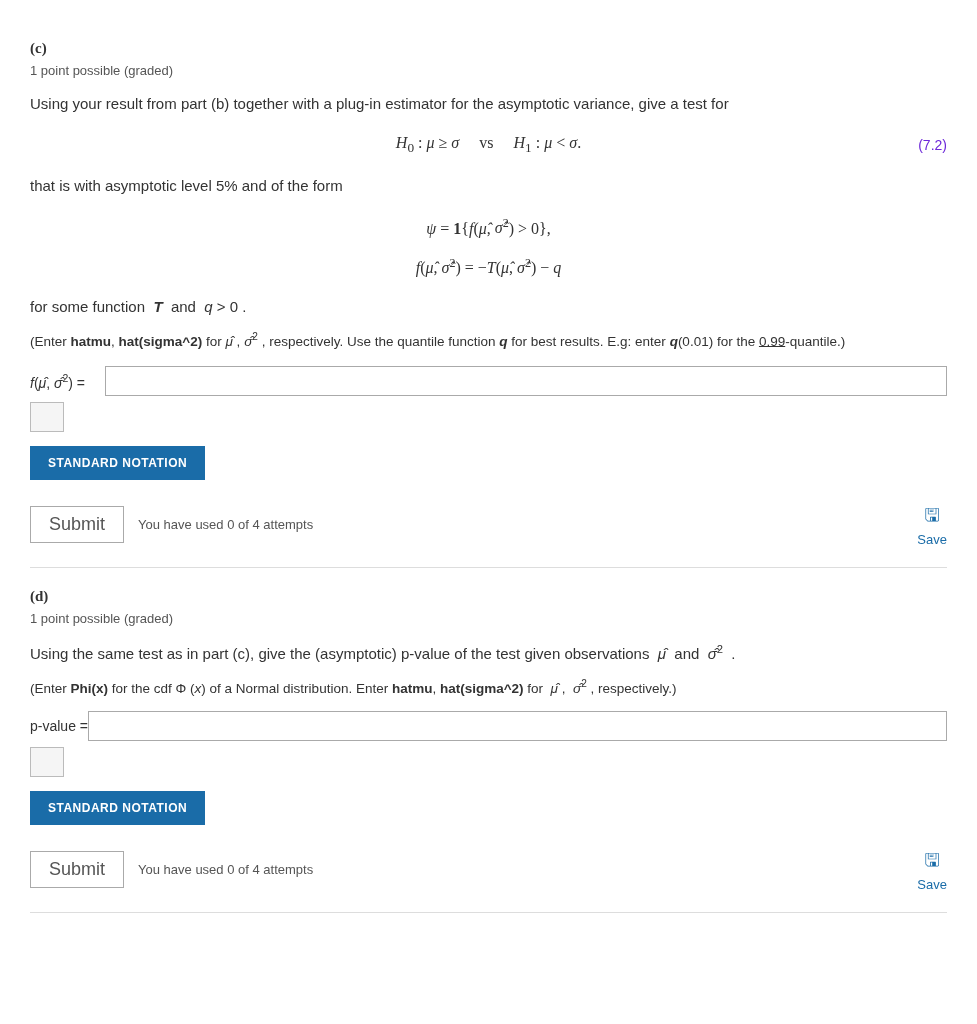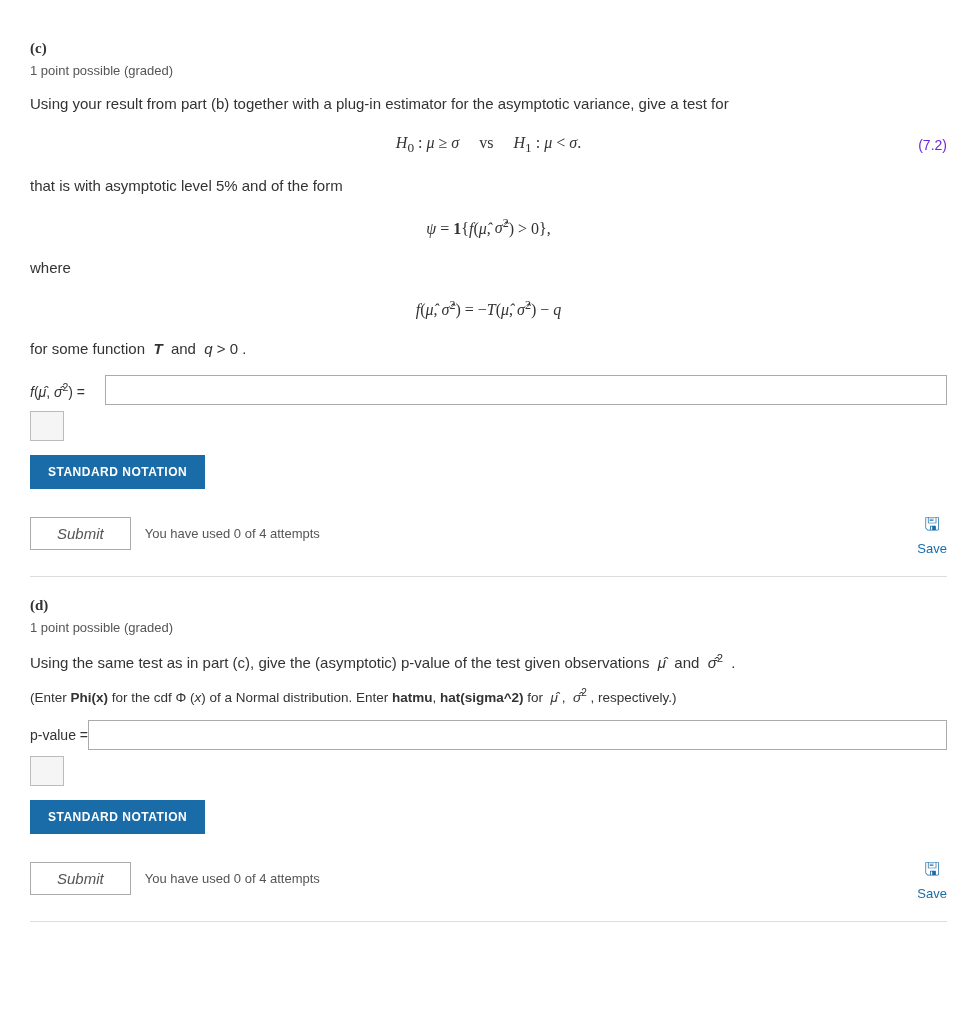--- a/index.html
+++ b/index.html
@@ -92,26 +92,25 @@
       margin-top: 4px;
     }
     .submit-left {
       display: flex;
       align-items: center;
       gap: 14px;
     }
     .submit-btn {
       border: 1px solid #aaa;
       background: #fff;
-      padding: 7px 26px;
-      font-size: 15px;
+      padding: 7px 18px;
+      font-size: 18px;
       font-family: Arial, sans-serif;
       color: #555;
       cursor: pointer;
-      font-style: italic;
     }
     .attempts-text {
       font-size: 13px;
       color: #555;
       font-family: Arial, sans-serif;
     }
     .save-area {
       display: flex;
       flex-direction: column;
       align-items: center;
@@ -171,36 +170,36 @@
     <span>that is with asymptotic level 5% and of the form</span>
   </div>
 
   
   <div class="math-block">
     <span>
       <i>ψ</i> = <b>1</b>{<i>f</i>(<i>μ̂</i>, <span style="display:inline-block;position:relative"><i>σ̂</i><sup>2</sup></span>) &gt; 0},
     </span>
   </div>
 
-  <div class="body-text">
-    <span>where</span>
-  </div>
 
   
   <div class="math-block">
     <span>
       <i>f</i>(<i>μ̂</i>, <i>σ̂</i><sup>2</sup>) = −<i>T</i>(<i>μ̂</i>, <i>σ̂</i><sup>2</sup>) − <i>q</i>
     </span>
   </div>
 
   <div class="body-text">
     for some function &nbsp;<b><i>T</i></b>&nbsp; and &nbsp;<i>q</i> &gt; 0 .
   </div>
 
   
+  <div class="hint-text">
+    (Enter <b>hatmu</b>, <b>hat(sigma^2)</b> for <i>μ̂</i> , <i>σ̂</i><sup>2</sup> , respectively. Use the quantile function <b><i>q</i></b> for best results. E.g: enter <b><i>q</i></b>(0.01) for the <u>0.99</u>-quantile.)
+  </div>
 
   
   <div class="input-row">
     <span class="formula-label">
       <i>f</i>(<i>μ̂</i>, <i>σ̂</i><sup>2</sup>) =
     </span>
     <input type="text" class="text-input" placeholder="" style="">
   </div>
 
   

